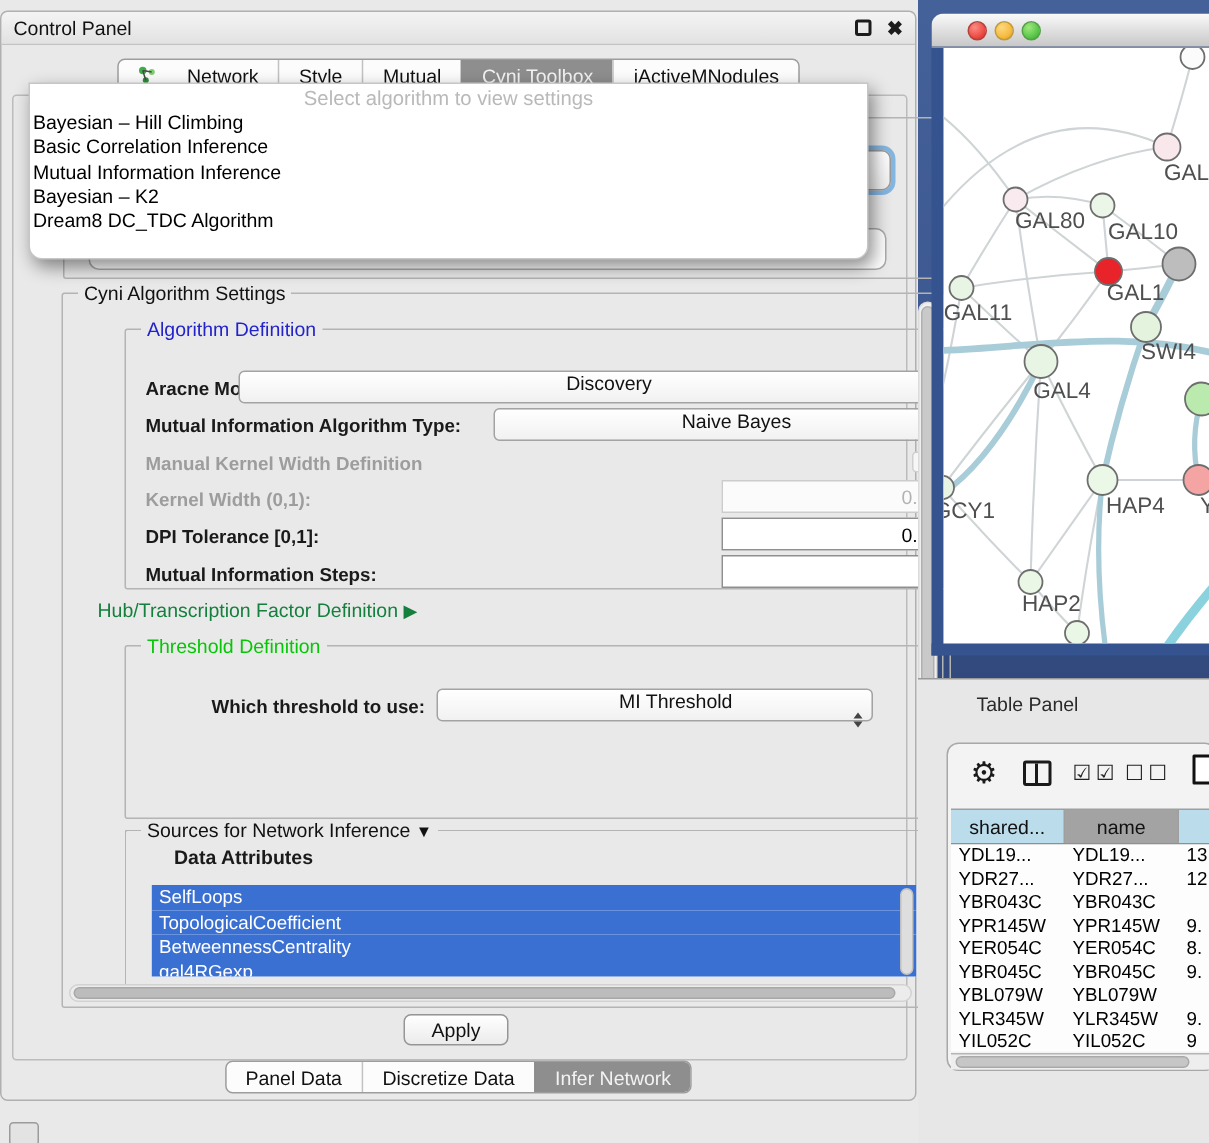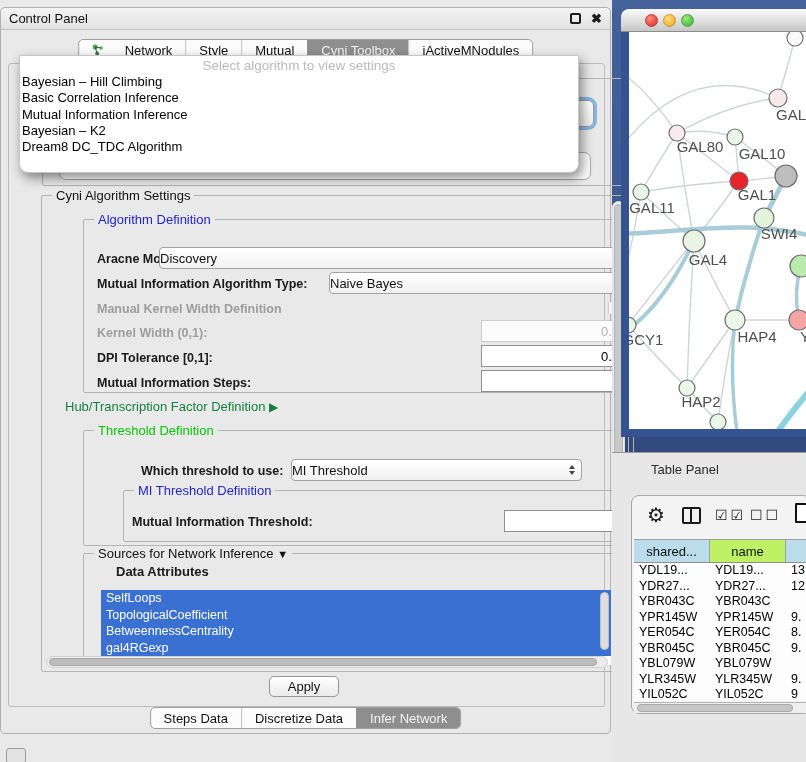--- a/index.html
+++ b/index.html
@@ -37,21 +37,21 @@
 
   
   .tb { position:absolute; border:1px solid #b4b4b4; border-radius:2px;margin-left:27px; }
   .tb > .tb-title { position:absolute; top:-8px; left:10px; background:#e9e9e9; padding:0 4px;
     font-size:13px; color:#111; white-space:nowrap; }
   .tb-title.blue { color:#2323cc; }
   .tb-title.green { color:#05c705; }
 
   
   .combo { position:absolute; display:flex; align-items:center; background:linear-gradient(#ffffff,#f1f1f1);
-    border:1px solid #a3a3a3; border-radius:4px; font-size:13px; color:#111; padding-left:0; }
+    border:1px solid #a3a3a3; border-radius:4px; font-size:13px; color:#111; padding-left:28px;flex-direction:column; }
   .combo .stepper { margin-left:auto; margin-right:6px; display:flex; flex-direction:column; gap:2px; }
   .stepper i { display:block; width:0; height:0; border-left:3.5px solid transparent; border-right:3.5px solid transparent; }
   .stepper i.up { border-bottom:4px solid #444; }
   .stepper i.dn { border-top:4px solid #444; }
   .field { position:absolute; background:#fff; border:1px solid #8f8f8f; font-size:13px; color:#000;
     text-align:right; padding:0 7px; display:flex; align-items:center; justify-content:flex-end; }
   .field.disabled { background:#fbfbfb; border-color:#cccccc; color:#b3b3b3; }
   .lbl { position:absolute; font-size:12.5px; font-weight:bold; color:#1a1a1a; white-space:nowrap; }
   .lbl.disabled { color:#9d9d9d; }
   .cbx { position:absolute; width:14px; height:14px; border:1.5px solid #cfcfcf; border-radius:3px; background:#f6f6f6; }
@@ -69,21 +69,21 @@
   #net-combo { position:absolute; left:50px; top:88px; width:532px; height:28px; background:#fdfdfd;
     border:1px solid #a9a9a9; border-radius:7px; font-size:13px; color:#b3b3b3; line-height:26px; padding-left:16px; z-index:5; }
 
   
   .vscroll { position:absolute; width:13px; background:#efefef; border:1px solid #dcdcdc; border-radius:7px; }
   .vscroll .thumb { position:absolute; left:1px; right:1px; background:#c9c9c9; border:1px solid #b0b0b0; border-radius:6px; }
   .hscroll { position:absolute; height:12px; background:#ececec; border:1px solid #d2d2d2; border-radius:6px; z-index:8; }
   .hscroll .thumb { position:absolute; top:1px; height:8px; background:#bcbcbc; border:1px solid #a8a8a8; border-radius:4px; }
 
   
-  #attr-list { position:absolute; left:17px; top:36px; width:510px; height:75px; background:#ffffff; overflow:hidden; }
+  #attr-list { position:absolute; left:17px; top:36px; width:510px; height:61px; background:#ffffff; overflow:hidden; }
   .attr-item { font-size:12.5px; line-height:16.5px; color:#ffffff; background:#3b70d3; padding-left:5px; }
   #attr-list .vthumb { position:absolute; right:2px; top:2px; width:9px; height:58px; background:#dedede;
     border:1px solid #c0c0c0; border-radius:5px; }
 
   .apply-btn { position:absolute; left:260px; top:612px; width:70px; height:21px;
     background:linear-gradient(#ffffff,#ebebeb); border:1px solid #969696; border-radius:5px;
     font-size:13px; color:#111; text-align:center; line-height:20px; }
 
   #mini-btn { position:absolute; left:6px; top:748px; width:20px; height:16px; background:#e3e3e3;
     border:1px solid #9b9b9b; border-radius:3px; }
@@ -109,21 +109,21 @@
   .tp-toolbar { position:absolute; left:0; top:0; right:0; height:42px; }
   .gear { position:absolute; left:15px; top:7px; font-size:20px; color:#1a1a1a; }
   .split-ico { position:absolute; left:50px; top:11px; width:19px; height:17px; border:2.5px solid #1a1a1a; border-radius:2px; }
   .split-ico::after { content:""; position:absolute; left:5.5px; top:0; bottom:0; width:2.5px; background:#1a1a1a; }
   .chk-pair { position:absolute; top:11px; font-size:14px; color:#222; letter-spacing:3px; }
   .doc-ico { position:absolute; left:163px; top:7px; width:15px; height:20px; border:2px solid #111; background:#fff; border-radius:1px; }
 
   .tp-table { position:absolute; left:2px; top:43px; width:178px; }
   .tp-head { display:flex; height:24px; border-top:1px solid #9f9f9f; border-bottom:1px solid #8f8f8f; }
   .tp-head .hcell { width:76px; border-right:1px solid #9f9f9f; font-size:13px; color:#111;
-    display:flex; align-items:center; justify-content:center; background:#bef264; flex:none; }
+    display:flex; align-items:center; justify-content:center; background:#a3a3a3; flex:none; }
   .tp-head .hcell.hl { background:#bbdcea; }
   .tp-rows { background:#fdfdfd; height:138px; overflow:hidden; }
   .trow { display:flex; height:15.5px; font-size:12.5px; color:#000; }
   .trow .cell { width:76px; flex:none; padding-left:5px; white-space:nowrap; overflow:hidden; }
   .tp-hscroll { position:absolute; left:2px; top:206px; width:176px; height:11px; background:#eeeeee; border-top:1px solid #b5b5b5; }
   .tp-hscroll .thumb { position:absolute; left:3px; top:1px; width:156px; height:8px; background:#c6c6c6; border:1px solid #a9a9a9; border-radius:4px; }
 
   svg text { font-family:"Liberation Sans", sans-serif; }
 </style>
 </head>
@@ -236,27 +236,20 @@
 
           <span class="lbl" style="left:57px; top:33px;">Which threshold to use:</span>
           <div class="combo" style="left:207px; top:28px; width:291px; height:22px;">
             <span>MI Threshold</span>
             <span class="stepper">
                 <i class="up"></i>
                 <i class="dn"></i>
               </span>
           </div>
 
-          <div class="tb" style="left:12px; top:59px; width:531px; height:52px;">
-            <span class="tb-title blue">MI Threshold Definition</span>
-            <span class="lbl" style="left:8px; top:24px;">Mutual Information Threshold:</span>
-            <div class="field" style="left:380px; top:19px; width:145px; height:22px;">
-              <span>0.5</span>
-            </div>
-          </div>
         </div>
 
         <div class="tb" style="left:14px; top:357px; width:551px; height:112px; border-bottom:none;">
           <span class="tb-title">
             <span>Sources for Network Inference</span>
             <span style="font-size:11px;">▼</span>
           </span>
           <span class="lbl" style="left:8px; top:10px; font-size:13px;padding-left:24px;">Data Attributes</span>
           <div id="attr-list">
             <div id="attr-items">
@@ -275,21 +268,21 @@
         <div class="hscroll" style="left:4px; bottom:3px; width:562px;">
           <div class="thumb" style="left:2px; width:548px;"></div>
         </div>
       </div>
 
       <button class="apply-btn">Apply</button>
     </div>
 
     <div class="tabstrip" id="bottom-tabs">
         <div class="seg">
-          <span>Steps Data</span>
+          <span>Panel Data</span>
         </div>
         <div class="seg">
           <span>Discretize Data</span>
         </div>
         <div class="seg selected">
           <span>Infer Network</span>
         </div>
       </div>
   </div>
 

